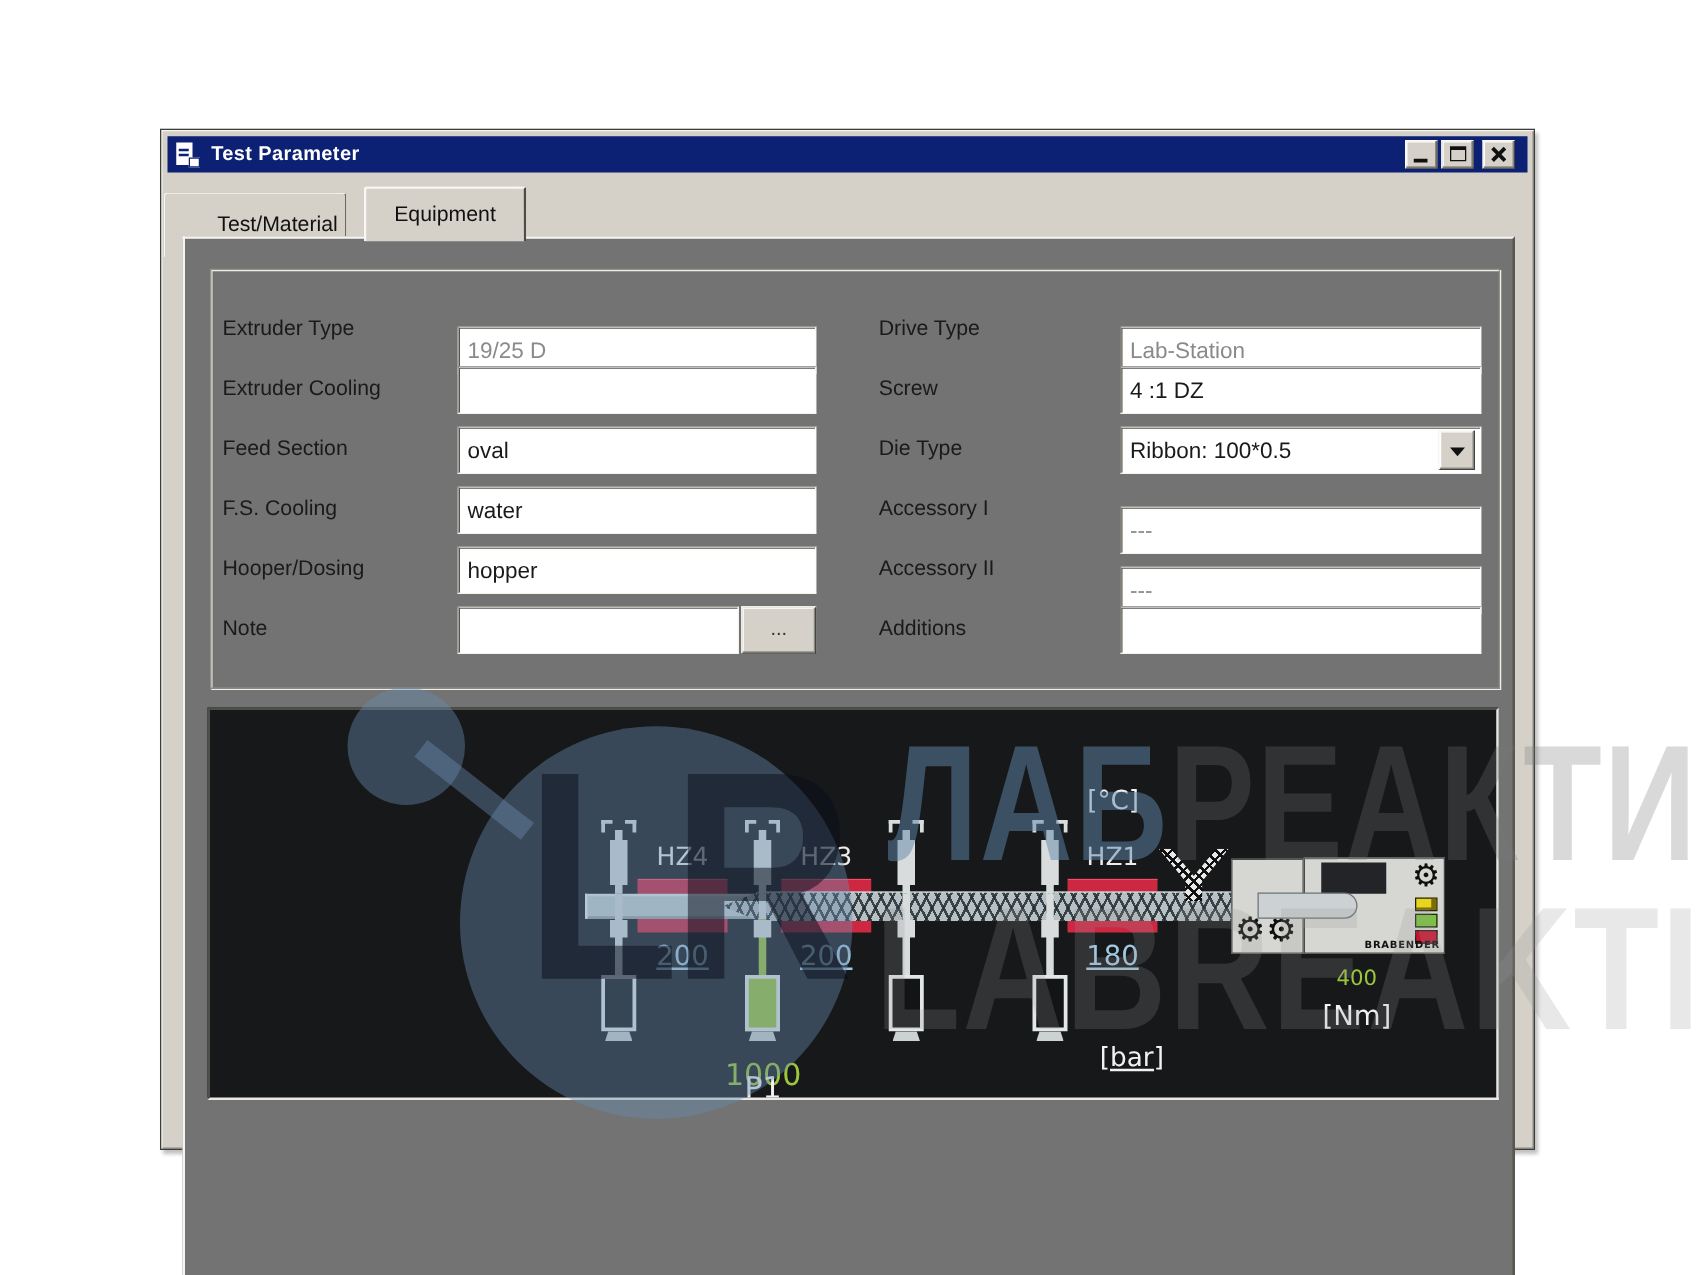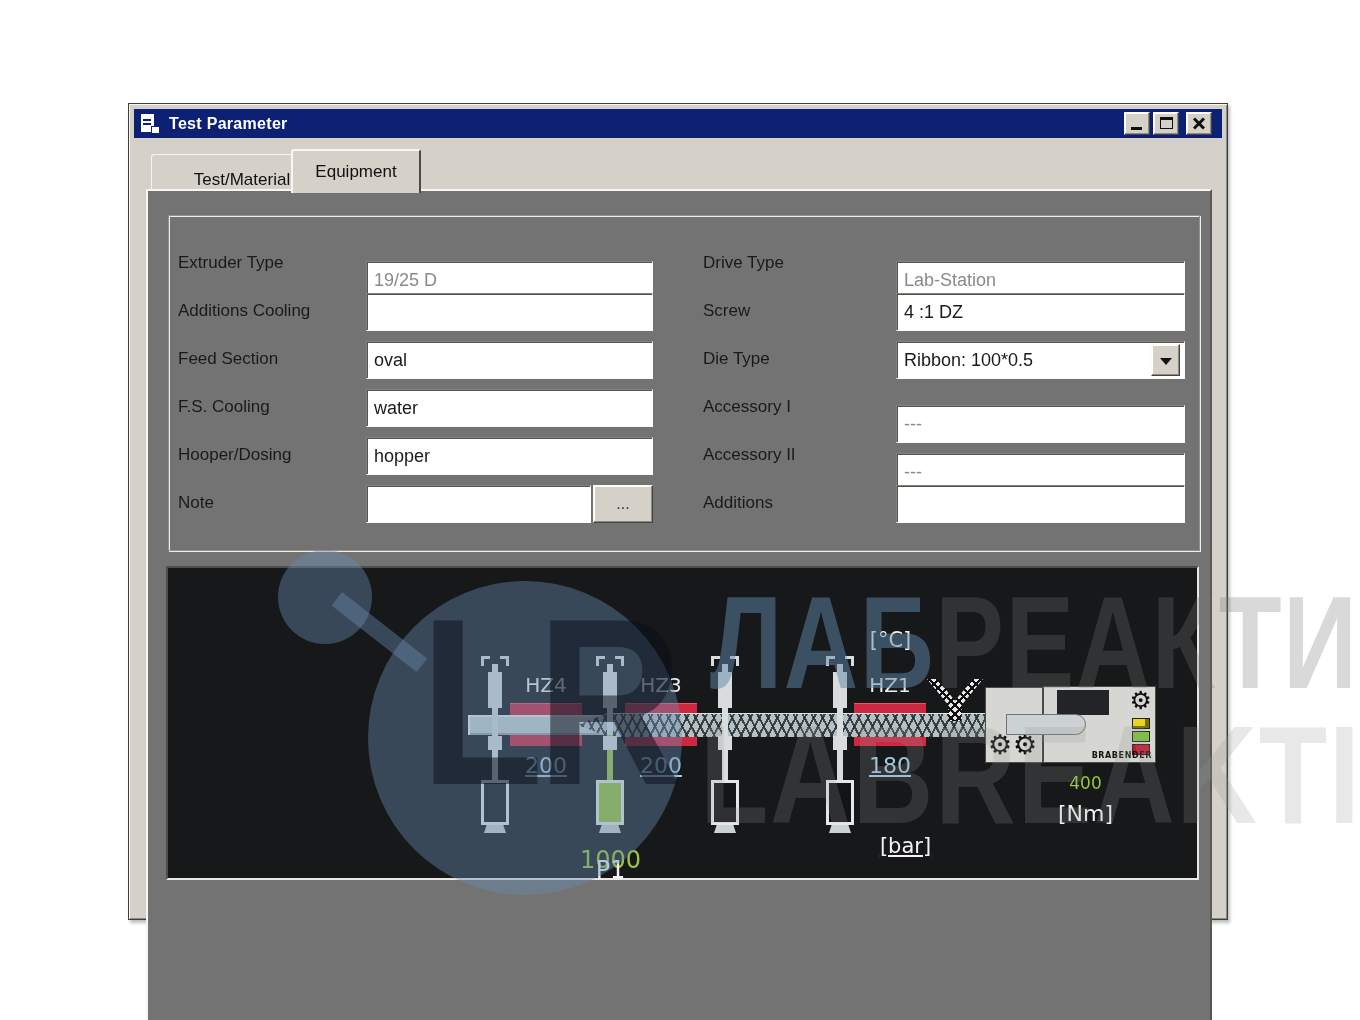--- a/index.html
+++ b/index.html
@@ -29,21 +29,21 @@
   .ic-min { position:absolute; left:6px; bottom:4px; width:11px; height:3px; background:#101010; }
   .ic-max { position:absolute; left:6px; top:4px; width:13px; height:12px; border:1px solid #101010; border-top-width:3px; background:#d5d1c9; }
   .ic-x   { position:absolute; inset:0; }
   .ic-x i { position:absolute; left:5px; top:9px; width:14px; height:3px; background:#101010; }
   .ic-x i:nth-child(1){ transform:rotate(45deg); }
   .ic-x i:nth-child(2){ transform:rotate(-45deg); }
 
   
   .tab { position:absolute; background:#d5d1c9; color:#111; font-size:17px;
     display:flex; align-items:center; justify-content:center; cursor:pointer; }
-  .tab.inactive { left:22px; top:50px; width:146px; height:52px; z-index:1;
+  .tab.inactive { left:2px; top:50px; width:146px; height:52px; z-index:1;
     border:1px solid; border-color:#f6f5f1 #6a6a62 transparent #f6f5f1; border-radius:3px 3px 0 0;padding-left:36px; }
   .tab.active { left:162px; top:45px; width:130px; height:44px; z-index:3;
     border:2px solid; border-color:#f8f7f3 #4c4c44 transparent #f8f7f3; border-bottom:none; border-radius:3px 3px 0 0; }
 
   .content-panel { position:absolute; left:17px; top:85px; width:1066px; height:927px;
     background:#737373; z-index:2;
     border:2px solid; border-color:#f6f5f1 #58584f #58584f #f6f5f1; }
 
   .group-outline { position:absolute; left:20px; top:24px; width:1032px; height:336px;
     border:1px solid #94918a; box-shadow: inset 1px 1px 0 #eeede7, 1px 1px 0 #eeede7; }
@@ -188,21 +188,21 @@
   </div>
 
   <div class="content-panel">
     <div class="group-outline"></div>
 
     <div class="frow col1 r0">
       <span class="flabel">Extruder Type</span>
       <input class="tinput dim" value="19/25 D" style="">
     </div>
     <div class="frow col1 r1">
-      <span class="flabel">Additions Cooling</span>
+      <span class="flabel">Extruder Cooling</span>
       <input class="tinput" value="" style="">
     </div>
     <div class="frow col1 r3">
       <span class="flabel">F.S. Cooling</span>
       <input class="tinput" value="water" style="">
     </div>
     <div class="frow col1 r2">
       <span class="flabel">Feed Section</span>
       <input class="tinput" value="oval" style="">
     </div>

